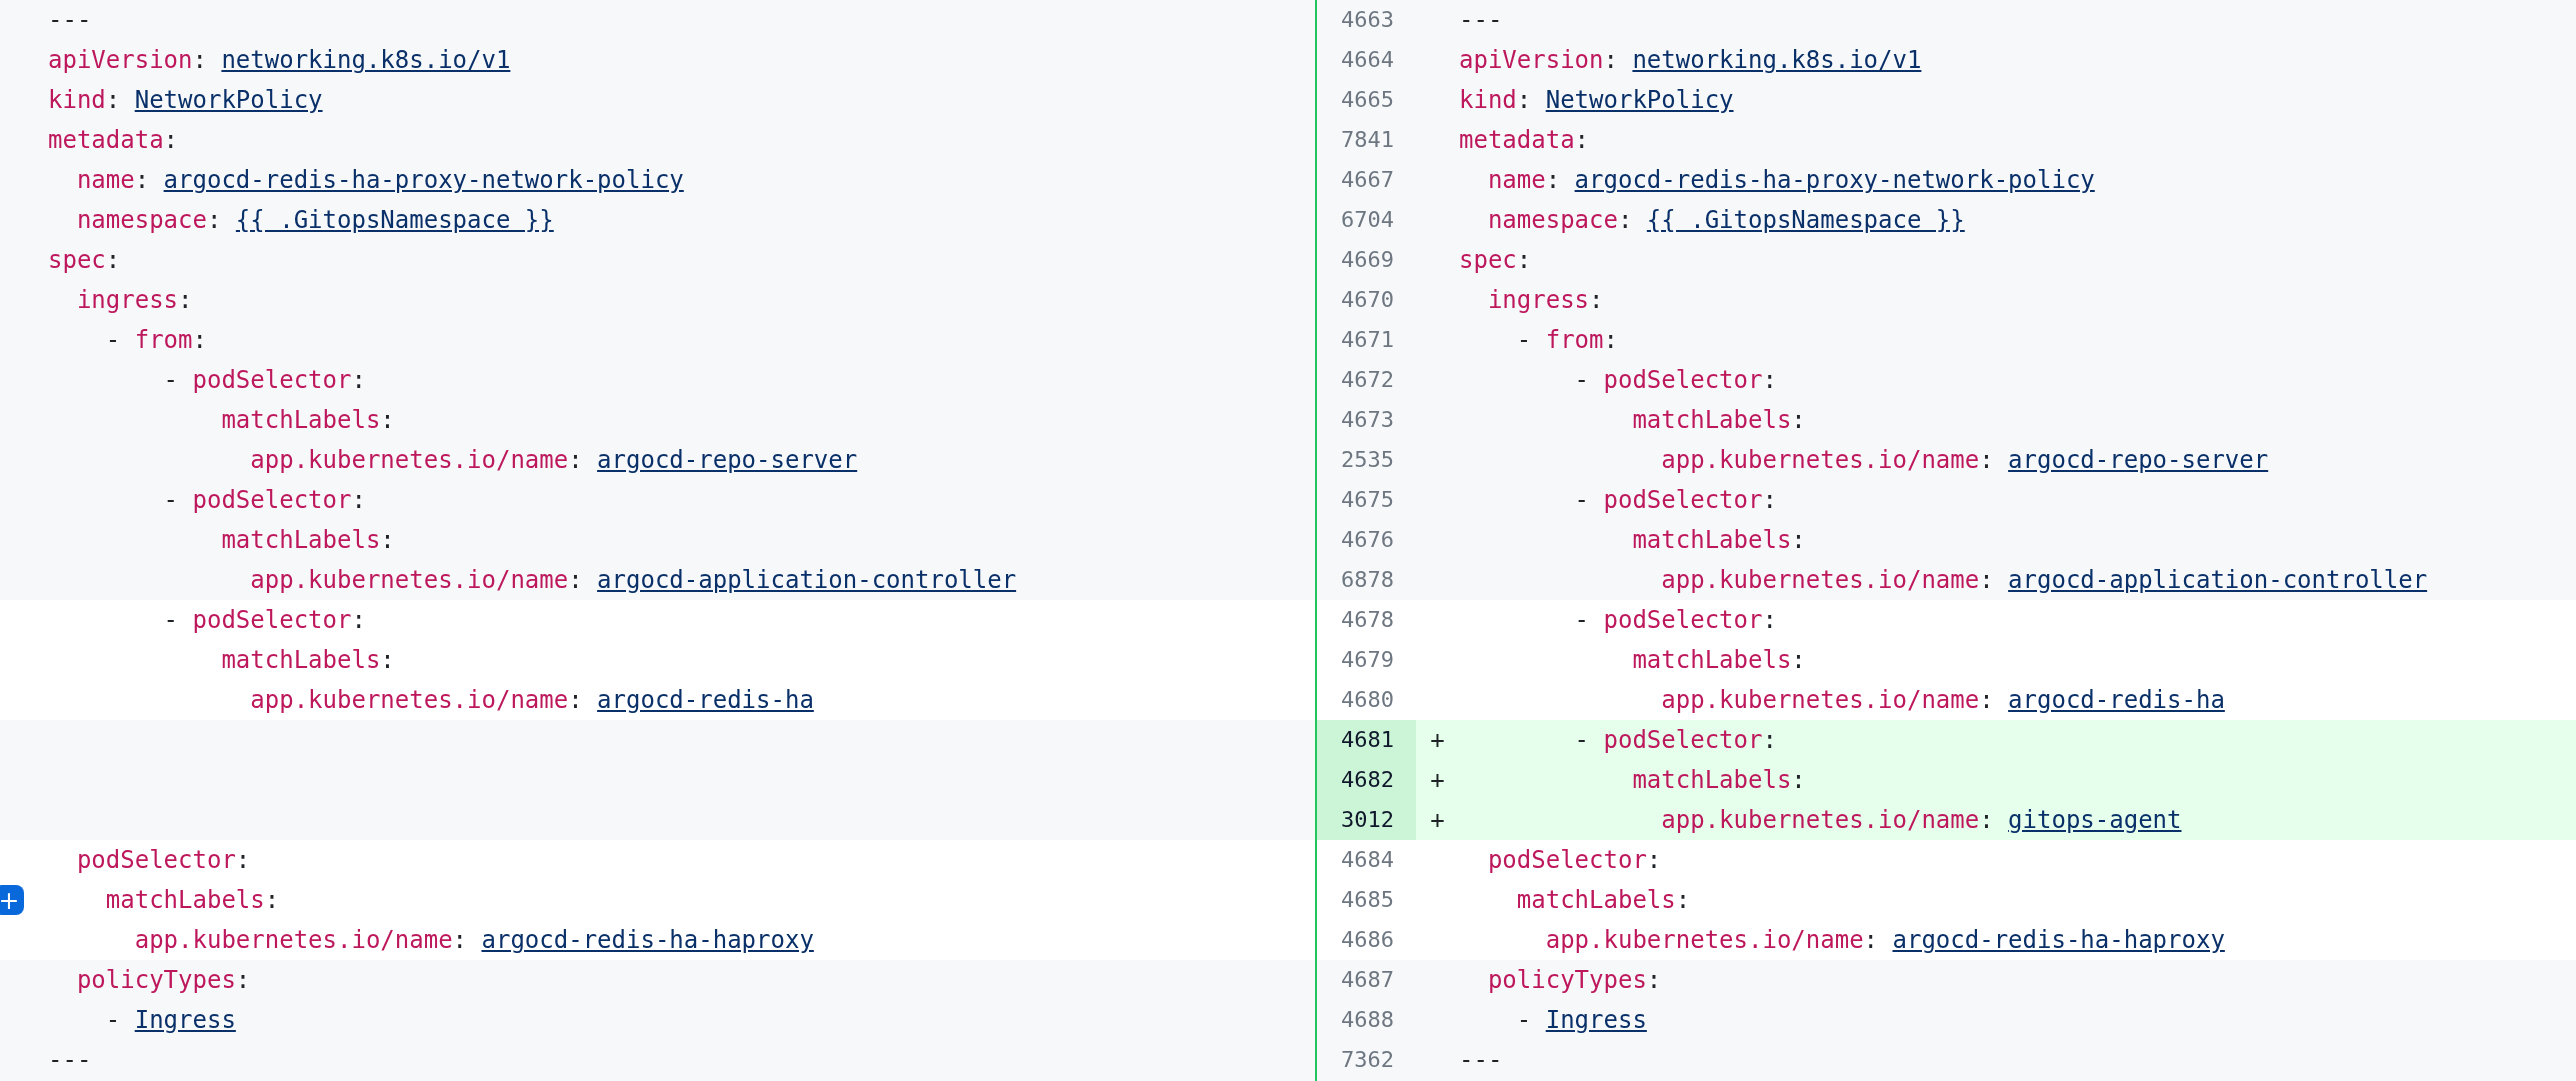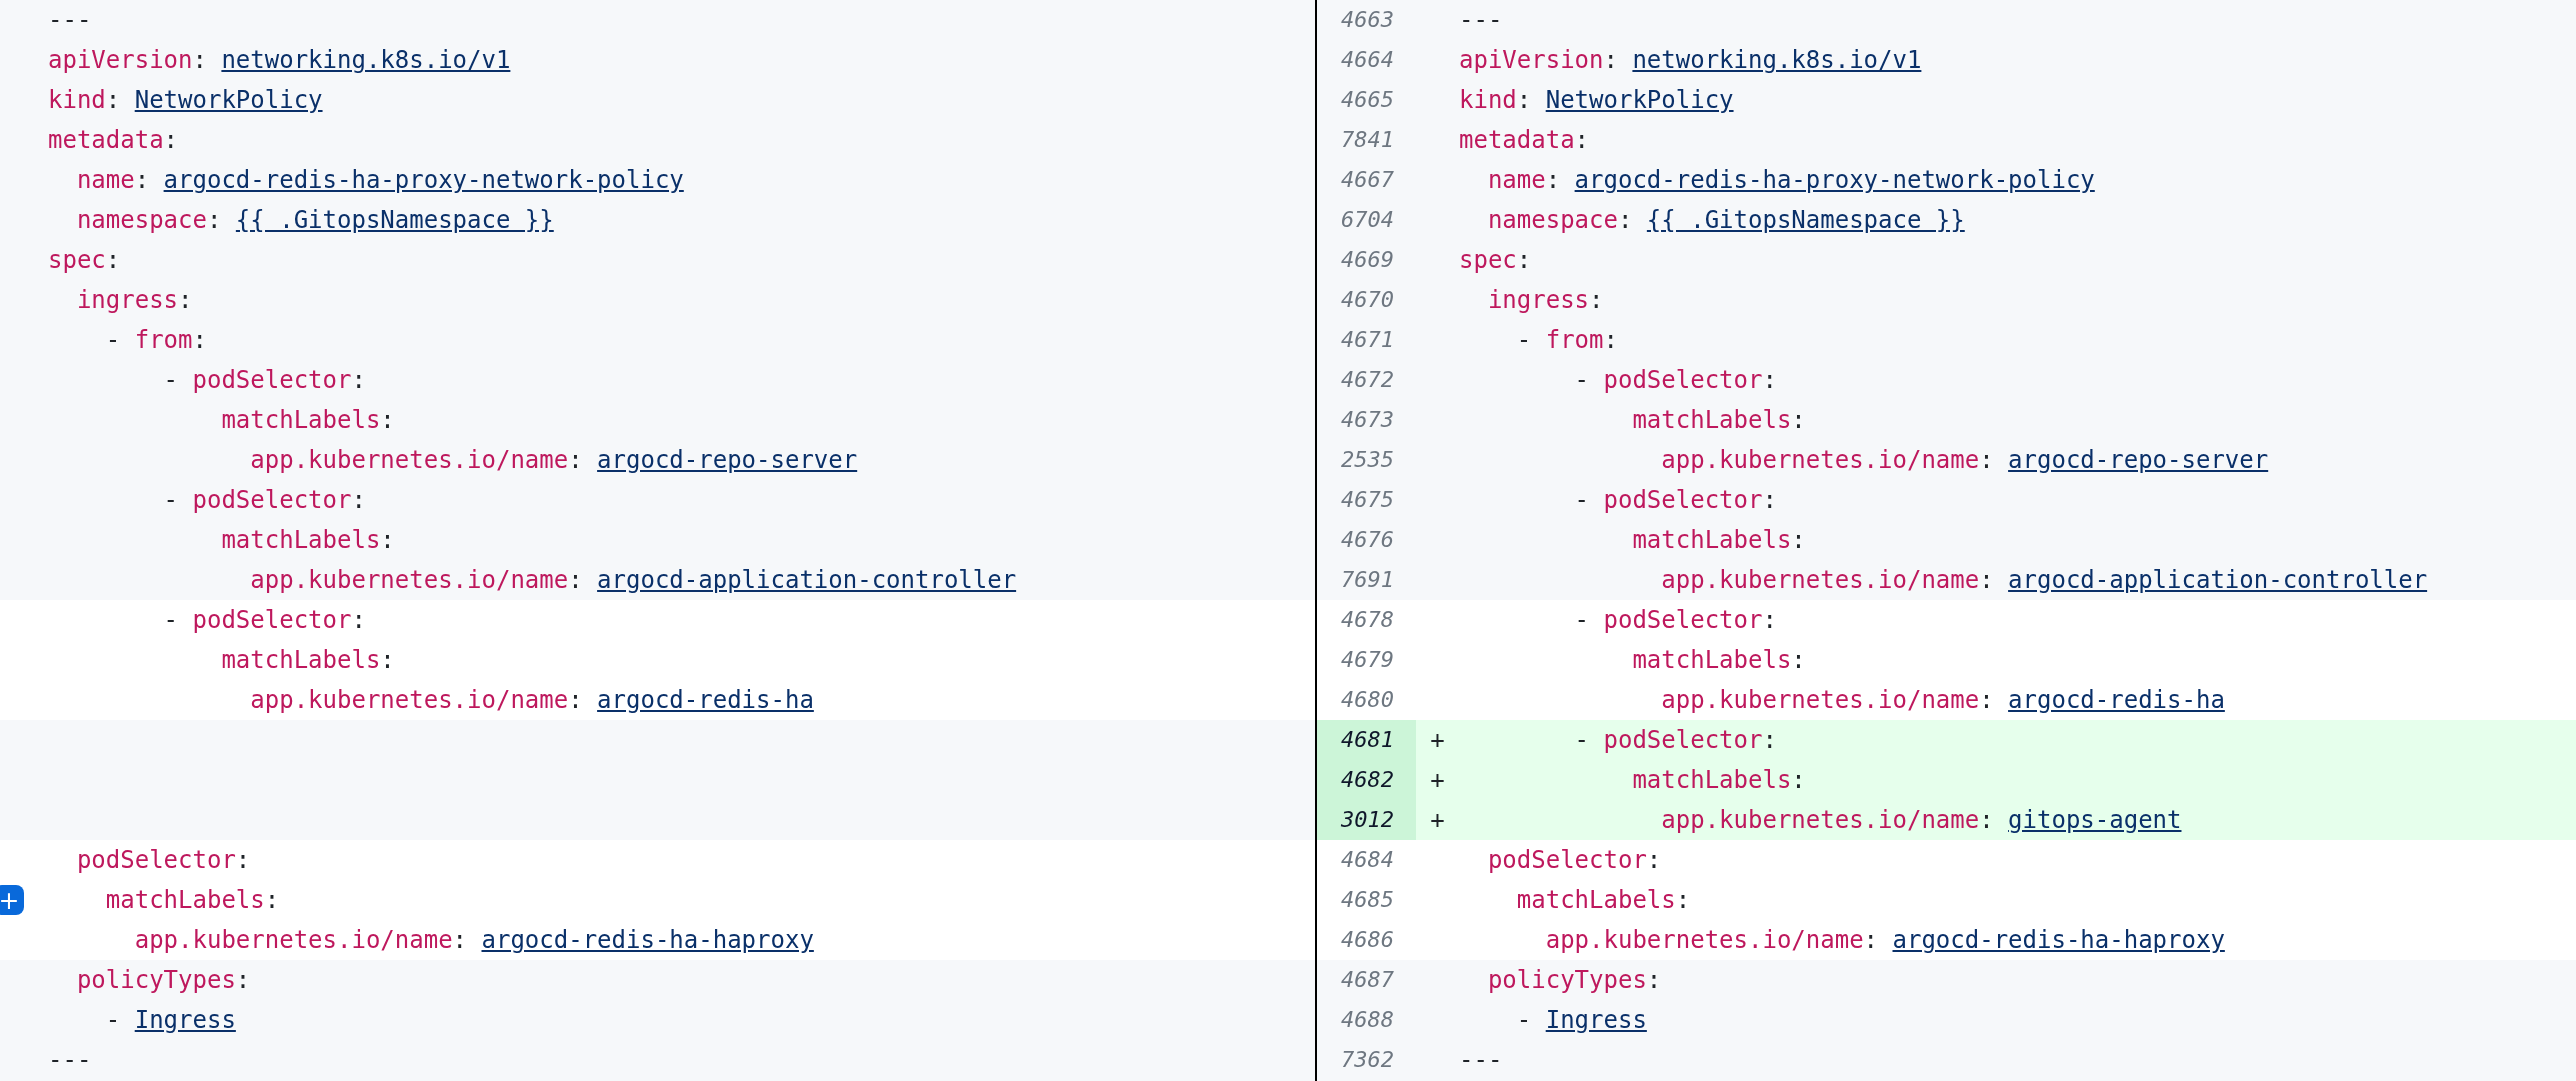--- a/index.html
+++ b/index.html
@@ -12,24 +12,24 @@
 
   .row { display: flex; height: 40px; }
   .row.last { height: 42px; }
 
   .cell-left {
     width: 1315px; flex: none; display: flex;
     position: relative; padding-left: 6px; box-sizing: border-box;
   }
   .gutter {
     width: 101px; flex: none; box-sizing: border-box;
-    border-left: 2px solid #000000;
+    border-left: 2px solid #22c55e;
     font-size: 22px; line-height: 40px; color: #6e7781;
     text-align: right; padding-right: 22px;
-    cursor: pointer; user-select: none; font-style: italic;
+    cursor: pointer; user-select: none;
   }
   .cell-right { flex: 1 1 auto; display: flex; overflow: hidden; }
 
   .marker {
     flex: none; width: 42px; text-align: center;
     font-size: 24px; line-height: 40px; color: #1f2328;
   }
   .cell-right .marker { width: 43px; }
 
   pre.code {
@@ -213,21 +213,21 @@
       <div class="cell-right">
         <span class="marker"></span>
         <pre class="code"><span class="tk-p">            </span><span class="tk-k">matchLabels</span><span class="tk-p">:</span></pre>
       </div>
     </div>
     <div class="row muted">
       <div class="cell-left">
         <span class="marker"></span>
         <pre class="code"><span class="tk-p">              </span><span class="tk-k">app.kubernetes.io/name</span><span class="tk-p">: </span><span class="tk-v">argocd-application-controller</span></pre>
       </div>
-      <div class="gutter">7691</div>
+      <div class="gutter">6878</div>
       <div class="cell-right">
         <span class="marker"></span>
         <pre class="code"><span class="tk-p">              </span><span class="tk-k">app.kubernetes.io/name</span><span class="tk-p">: </span><span class="tk-v">argocd-application-controller</span></pre>
       </div>
     </div>
     <div class="row normal">
       <div class="cell-left">
         <span class="marker"></span>
         <pre class="code"><span class="tk-p">        - </span><span class="tk-k">podSelector</span><span class="tk-p">:</span></pre>
       </div>

